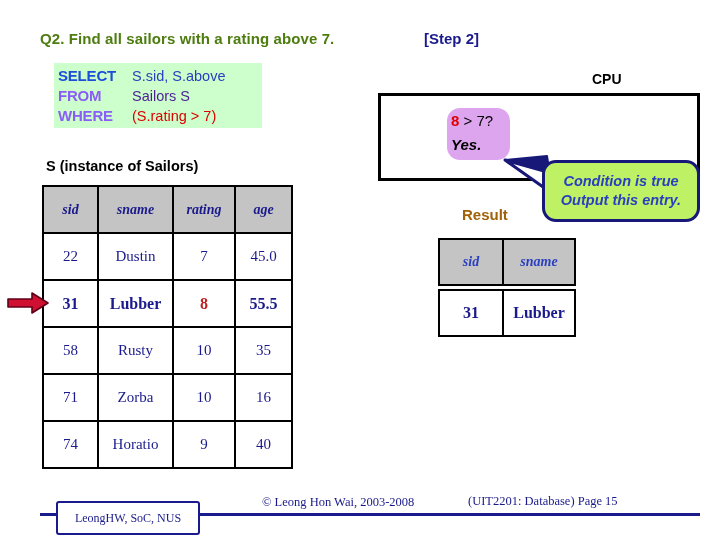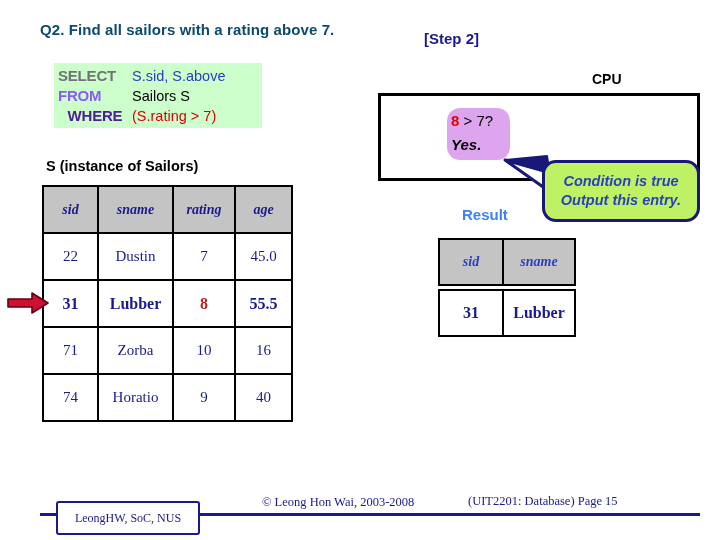--- a/index.html
+++ b/index.html
@@ -13,25 +13,25 @@
     height: 540px;
     background: #ffffff;
     overflow: hidden;
     font-family: "Liberation Sans", sans-serif;
   }
 
   
   .q-title {
     position: absolute;
     left: 40px;
-    top: 21px;
+    top: 30px;
     font-family: "Liberation Sans", sans-serif;
     font-size: 15px;
     font-weight: bold;
-    color: #0c4a6e;
+    color: #4d7c0f;
     letter-spacing: 0.1px;
     white-space: nowrap;
   }
   .step-label {
     position: absolute;
     left: 424px;
     top: 30px;
     font-family: "Liberation Sans", sans-serif;
     font-size: 15px;
     font-weight: bold;
@@ -58,25 +58,25 @@
     white-space: nowrap;
     font-size: 14.5px;
   }
   .kw {
     display: inline-block;
     width: 74px;
     font-weight: bold;
     font-size: 15px;
     letter-spacing: -0.2px;
   }
-  .kw-select { color: #737373; }
+  .kw-select { color: #1d4ed8; }
   .kw-from   { color: #8b5cf6; }
-  .kw-where  { color: #4c1d95; text-align: center; }
+  .kw-where  { color: #8b5cf6; }
   .arg-blue  { color: #2a3fbf; }
-  .arg-black { color: #000000; }
+  .arg-black { color: #4c1d95; }
   .arg-red   { color: #dd0000; }
 
   
   .cpu-label {
     position: absolute;
     left: 592px;
     top: 71px;
     font-size: 14px;
     font-weight: bold;
     color: #000000;
@@ -208,21 +208,21 @@
     height: 24px;
   }
 
   
   .result-label {
     position: absolute;
     left: 462px;
     top: 206px;
     font-size: 15px;
     font-weight: bold;
-    color: #3b82f6;
+    color: #a16207;
   }
   .res-head {
     position: absolute;
     left: 438px;
     top: 238px;
     border-collapse: collapse;
     table-layout: fixed;
   }
   .res-body {
     position: absolute;
@@ -357,20 +357,26 @@
         <td>22</td>
         <td>Dustin</td>
         <td>7</td>
         <td>45.0</td>
       </tr>
       <tr class="row-hl">
         <td>31</td>
         <td>Lubber</td>
         <td class="hl-rating">8</td>
         <td>55.5</td>
+      </tr>
+      <tr>
+        <td>58</td>
+        <td>Rusty</td>
+        <td>10</td>
+        <td>35</td>
       </tr>
       <tr>
         <td>71</td>
         <td>Zorba</td>
         <td>10</td>
         <td>16</td>
       </tr>
       <tr>
         <td>74</td>
         <td>Horatio</td>

